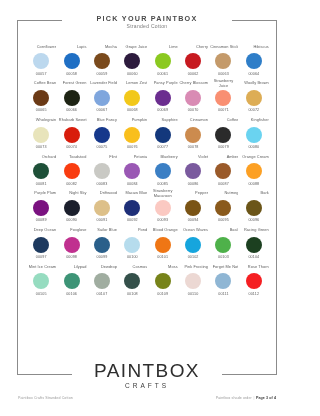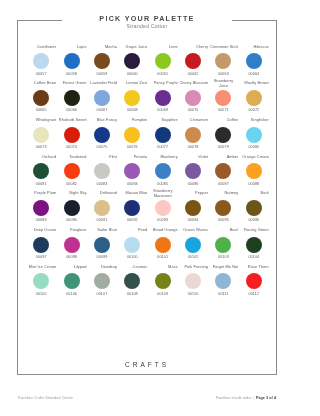--- a/index.html
+++ b/index.html
@@ -153,21 +153,21 @@
   }
   .pf-right b { color: #3a3a3a; font-weight: bold; }
   .pf-sep { color: #c2c2c2; padding: 0 1.5px; }
 </style>
 </head>
 <body>
 
 <div class="frame"></div>
 
 <div class="header">
-  <div class="header-title">PICK YOUR PALETTE</div>
+  <div class="header-title">PICK YOUR PAINTBOX</div>
   <div class="header-sub">Stranded Cotton</div>
 </div>
 
 <div class="grid">
     <div class="row">
       <div class="cell">
         <div class="cell-name">Cornflower</div>
         <div class="swatch" style="background: rgb(188, 216, 238);"></div>
         <div class="cell-code">00057</div>
       </div>
@@ -455,20 +455,21 @@
       </div>
       <div class="cell">
         <div class="cell-name">Rose Thorn</div>
         <div class="swatch" style="background: rgb(245, 31, 34);"></div>
         <div class="cell-code">00112</div>
       </div>
     </div>
   </div>
 
 <div class="logo-block">
+  <div class="logo-main">PAINTBOX</div>
   <div class="logo-sub">CRAFTS</div>
 </div>
 
 <div class="page-footer">
   <div class="pf-left">Paintbox Crafts Stranded Cotton</div>
   <div class="pf-right">
     <span>Paintbox shade order</span><span class="pf-sep">|</span><b>Page 3 of 4</b>
   </div>
 </div>
 

